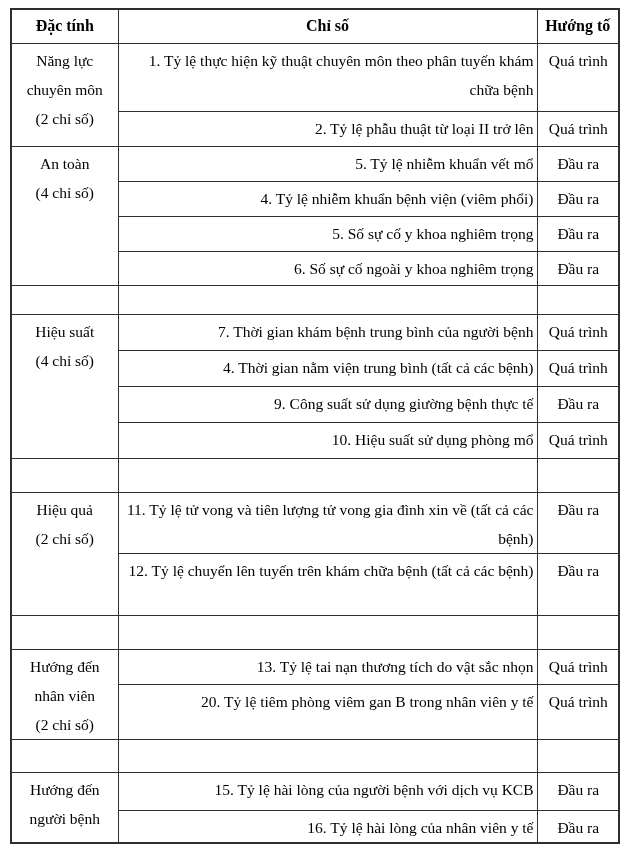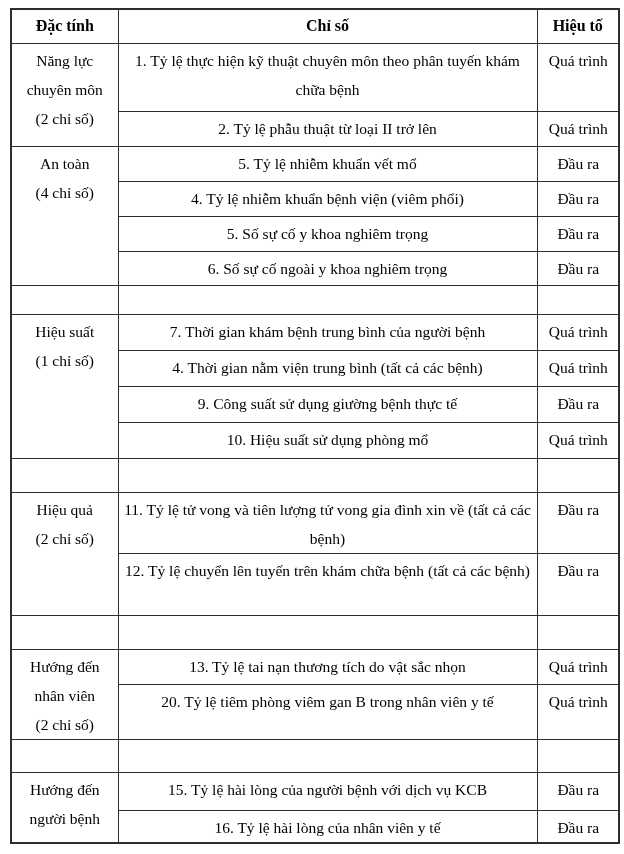--- a/index.html
+++ b/index.html
@@ -29,40 +29,40 @@
     text-align: center;
     vertical-align: middle;
     line-height: 20px;
   }
   td.group-cell {
     font-weight: normal;
     text-align: center;
     white-space: pre-line;
     padding: 2px 2px 0 2px;
   }
-  td.indicator-cell { text-align: center; padding: 2px 3px 0 3px; }
+  td.indicator-cell { text-align: right; padding: 2px 3px 0 3px; }
   td.component-cell { text-align: center; padding: 2px 2px 0 3px; }
   td.spacer-cell { padding: 0; }
 </style>
 </head>
 <body>
 
 <div class="doc">
   <table class="indicator-table">
     <colgroup>
       <col style="width:107px">
       <col style="width:419px">
       <col style="width:82px">
     </colgroup>
     <tbody>
 
       <tr style="height:34px">
         <th>Đặc tính</th>
         <th>Chỉ số</th>
-        <th>Hiệu tố</th>
+        <th>Hướng tố</th>
       </tr>
 
       <tr style="height:68px">
         <td class="group-cell" rowspan="2">Năng lực
 chuyên môn
 (2 chỉ số)</td>
         <td class="indicator-cell">1. Tỷ lệ thực hiện kỹ thuật chuyên môn theo phân tuyến khám chữa bệnh</td>
         <td class="component-cell">Quá trình</td>
       </tr>
       <tr style="height:35px">
@@ -90,21 +90,21 @@
       </tr>
 
       <tr style="height:29px">
         <td class="spacer-cell"></td>
         <td class="spacer-cell"></td>
         <td class="spacer-cell"></td>
       </tr>
 
       <tr style="height:36px">
         <td class="group-cell" rowspan="4">Hiệu suất
-(1 chỉ số)</td>
+(4 chỉ số)</td>
         <td class="indicator-cell">7. Thời gian khám bệnh trung bình của người bệnh</td>
         <td class="component-cell">Quá trình</td>
       </tr>
       <tr style="height:36px">
         <td class="indicator-cell">4. Thời gian nằm viện trung bình (tất cả các bệnh)</td>
         <td class="component-cell">Quá trình</td>
       </tr>
       <tr style="height:36px">
         <td class="indicator-cell">9. Công suất sử dụng giường bệnh thực tế</td>
         <td class="component-cell">Đầu ra</td>

